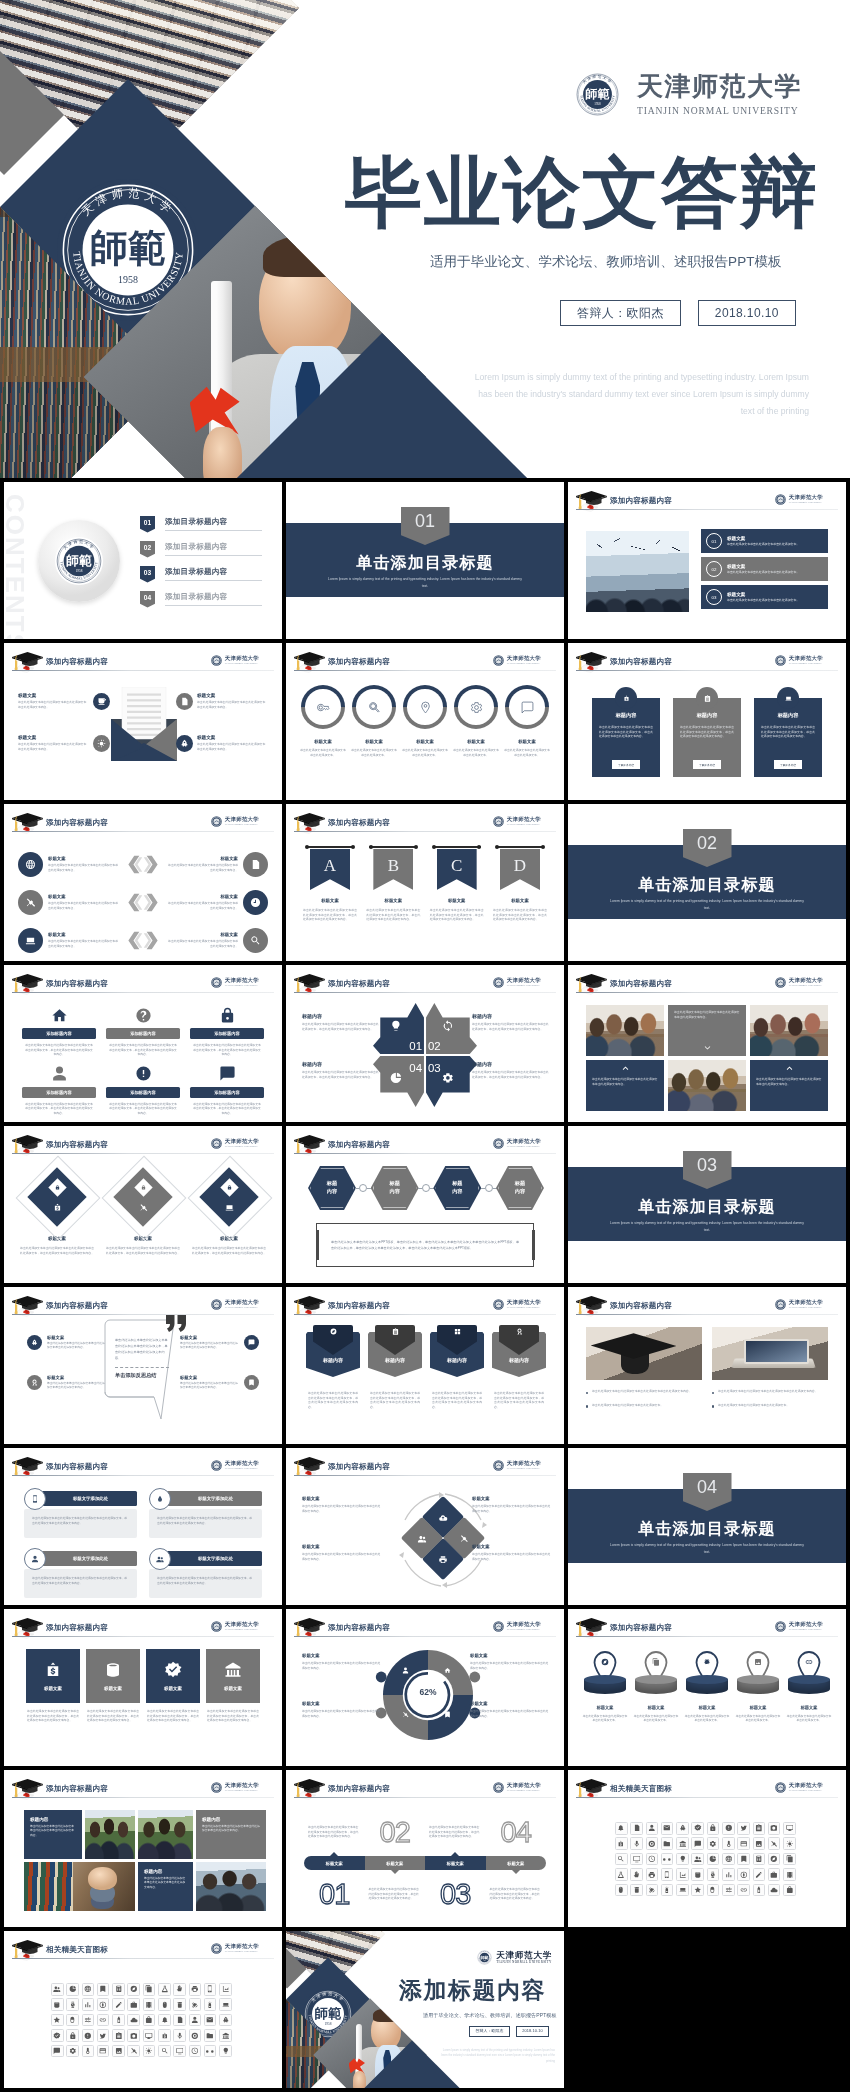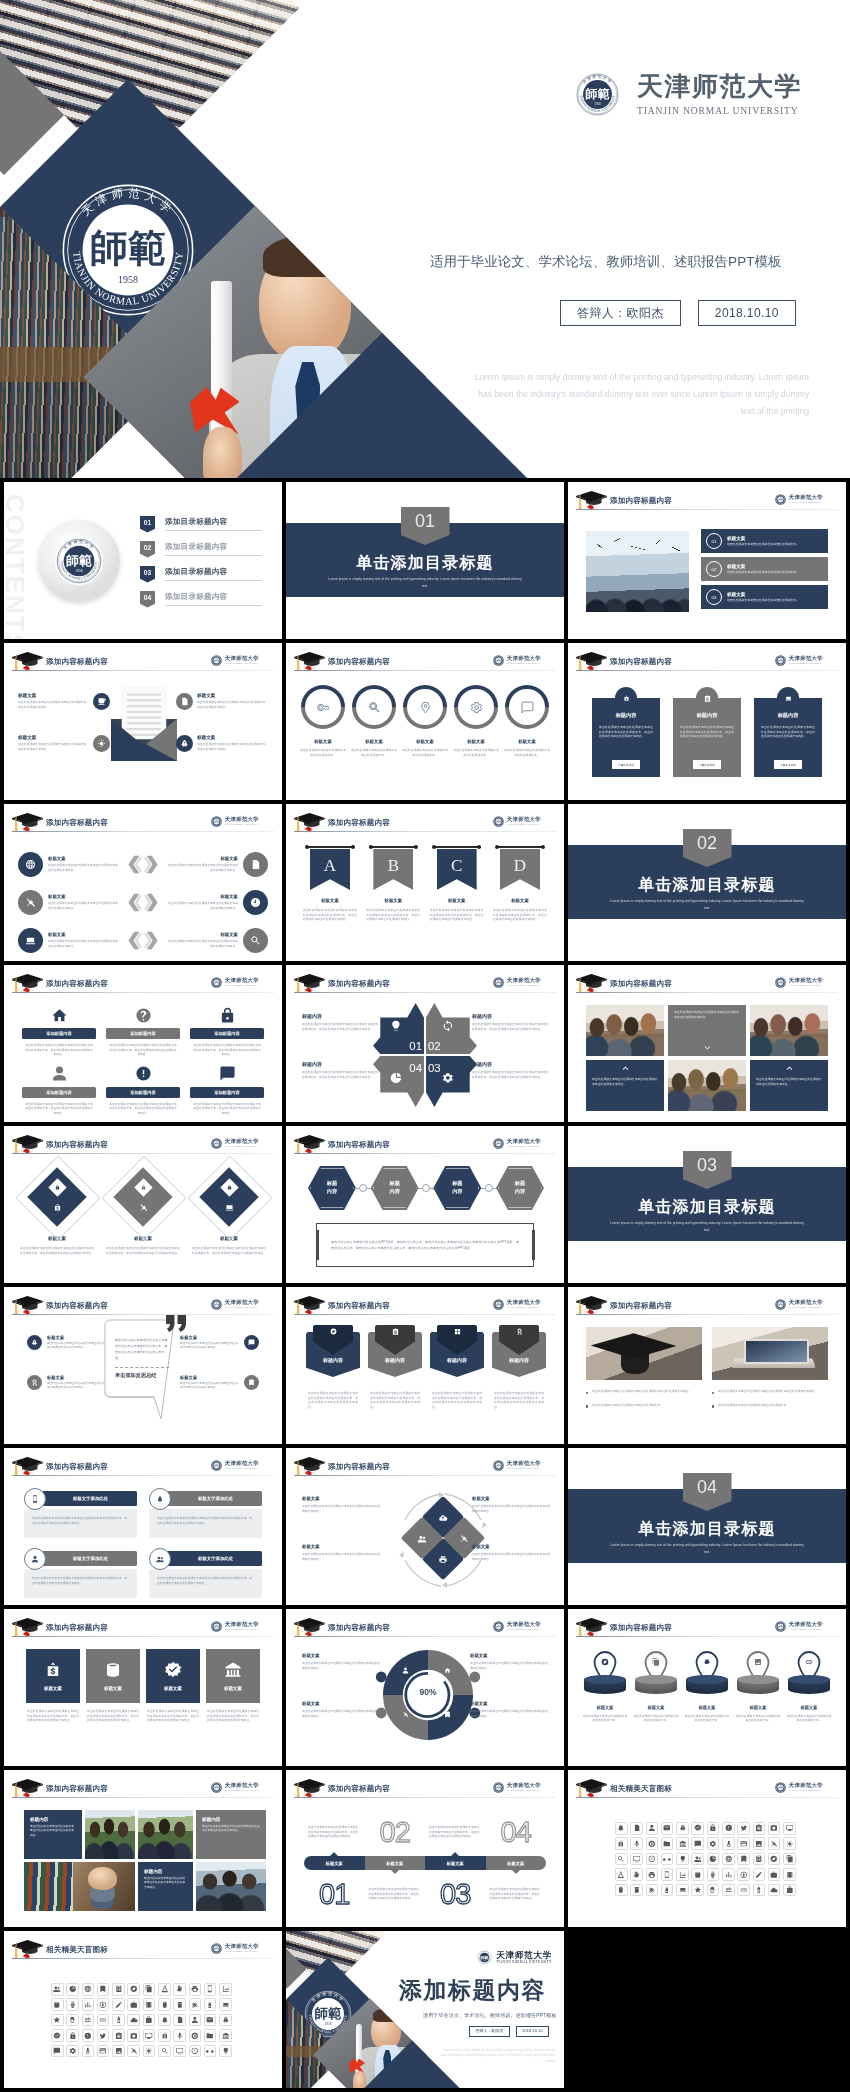--- a/index.html
+++ b/index.html
@@ -512,20 +512,21 @@
             <path id="ab2" d="M 11.5 50 A 38.5 38.5 0 0 0 88.5 50"></path>
           </defs>
           <text font-size="8" fill="#2b3f5c" font-family="Liberation Serif, serif" letter-spacing="3.2"><textPath href="#at2" startOffset="50%" text-anchor="middle">天津师范大学</textPath></text>
           <text font-size="7.2" fill="#2b3f5c" font-family="Liberation Serif, serif" letter-spacing="0.5"><textPath href="#ab2" startOffset="50%" text-anchor="middle">TIANJIN NORMAL UNIVERSITY</textPath></text>
         </svg>
         <span class="brand-txt">
           <span class="brand-cn">天津师范大学</span>
           <span class="brand-en">TIANJIN NORMAL UNIVERSITY</span>
         </span>
       </div>
+      <div class="hero-title">毕业论文答辩</div>
       <div class="hero-sub">适用于毕业论文、学术论坛、教师培训、述职报告PPT模板</div>
       <div class="hero-chips">
         <span class="chip">答辩人：欧阳杰</span>
         <span class="chip">2018.10.10</span>
       </div>
       <div class="hero-lorem">Lorem Ipsum is simply dummy text of the printing and typesetting industry. Lorem Ipsum has been the industry's standard dummy text ever since Lorem Ipsum is simply dummy text of the printing</div>
     </div>
     <div class="row" style="top:482px">
       <div class="cell c0">
         <div class="sl">
@@ -2078,21 +2079,21 @@
               <path d="M110 60 A50 50 0 0 1 60 110 L60 60Z" fill="#2b3f5c"></path>
               <path d="M60 110 A50 50 0 0 1 10 60 L60 60Z" fill="#757575"></path>
               <path d="M10 60 A50 50 0 0 1 60 10 L60 60Z" fill="#2b3f5c"></path>
               <circle cx="8" cy="40" r="6" fill="#2b3f5c"></circle>
               <circle cx="8" cy="80" r="6" fill="#757575"></circle>
               <circle cx="112" cy="40" r="6" fill="#757575"></circle>
               <circle cx="112" cy="80" r="6" fill="#2b3f5c"></circle>
               <circle cx="60" cy="60" r="28" fill="#fff"></circle>
               <path d="M60 36 A24 24 0 1 0 78 45" fill="none" stroke="#2b3f5c" stroke-width="3"></path>
             </svg>
-            <span class="dn-pct">90%</span>
+            <span class="dn-pct">62%</span>
             <span class="dn-i dn-i0">
               <svg width="7" height="7" viewBox="0 0 24 24">
                 <path d="M12 12a5 5 0 1 0 0-10 5 5 0 0 0 0 10zm0 2c-4 0-9 2-9 5v3h18v-3c0-3-5-5-9-5z" fill="#fff"></path>
               </svg>
             </span>
             <span class="dn-i dn-i1">
               <svg width="7" height="7" viewBox="0 0 24 24">
                 <path d="M12 3 L2 12 h3 v8 h5 v-6 h4 v6 h5 v-8 h3 Z" fill="#fff"></path>
               </svg>
             </span>

